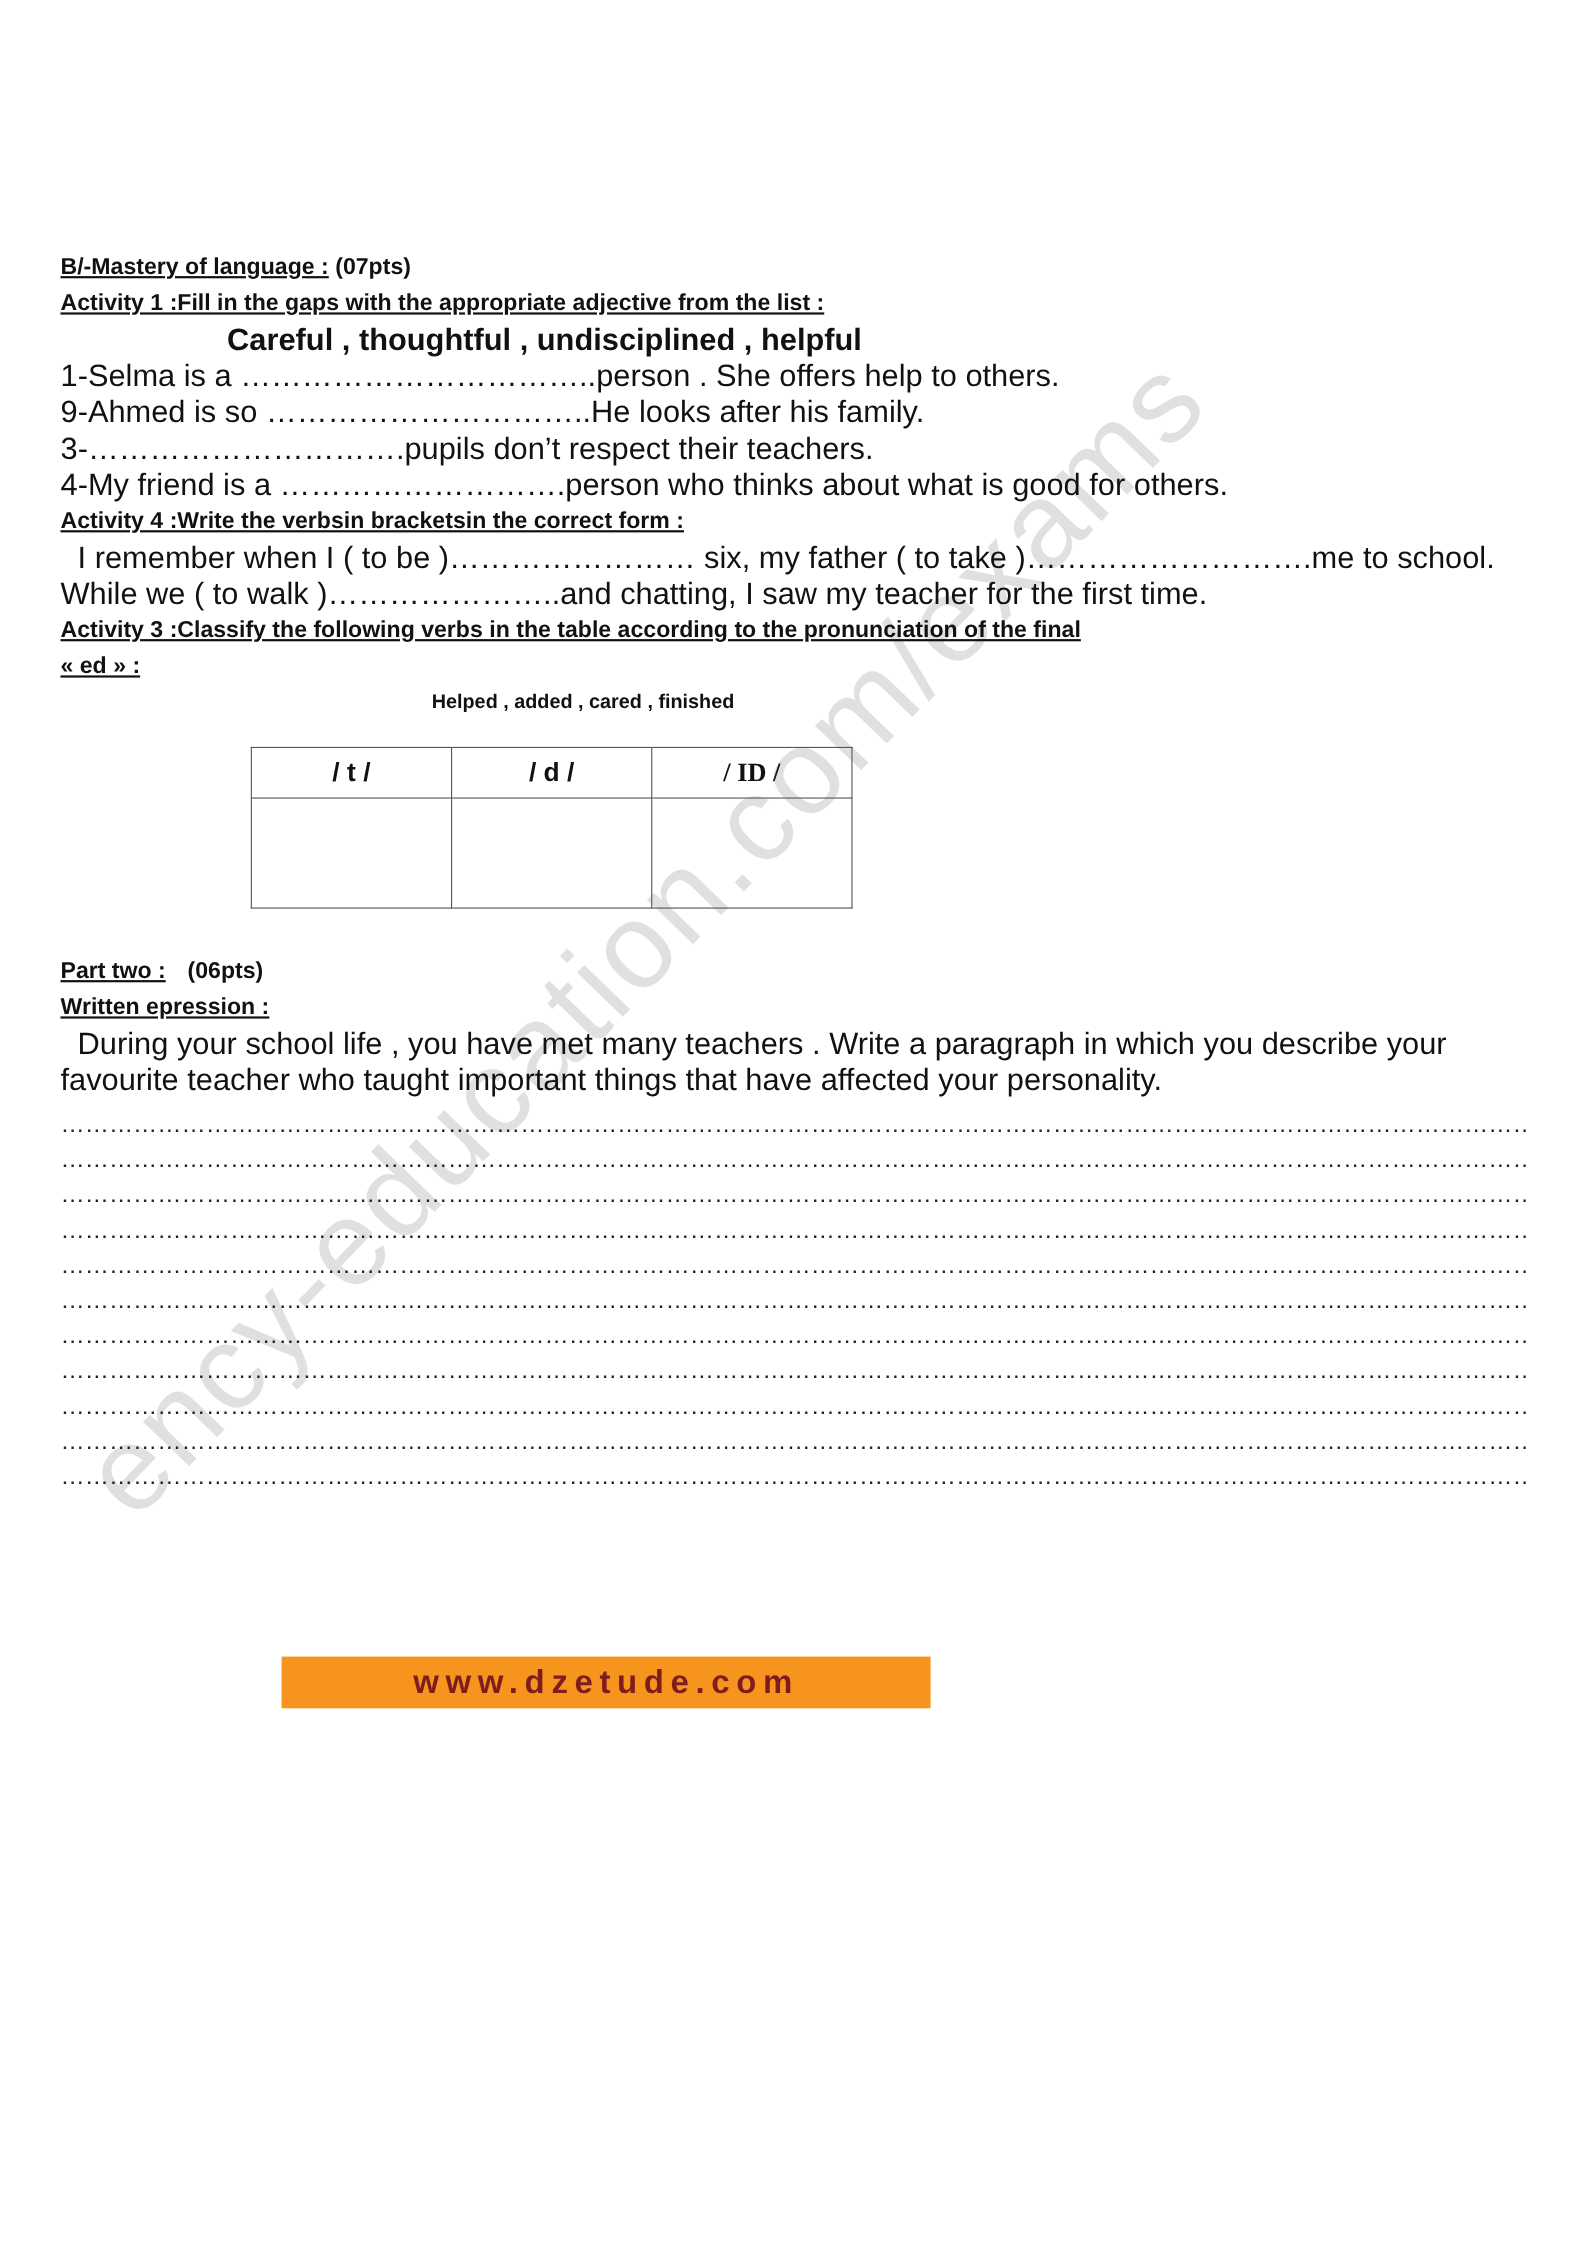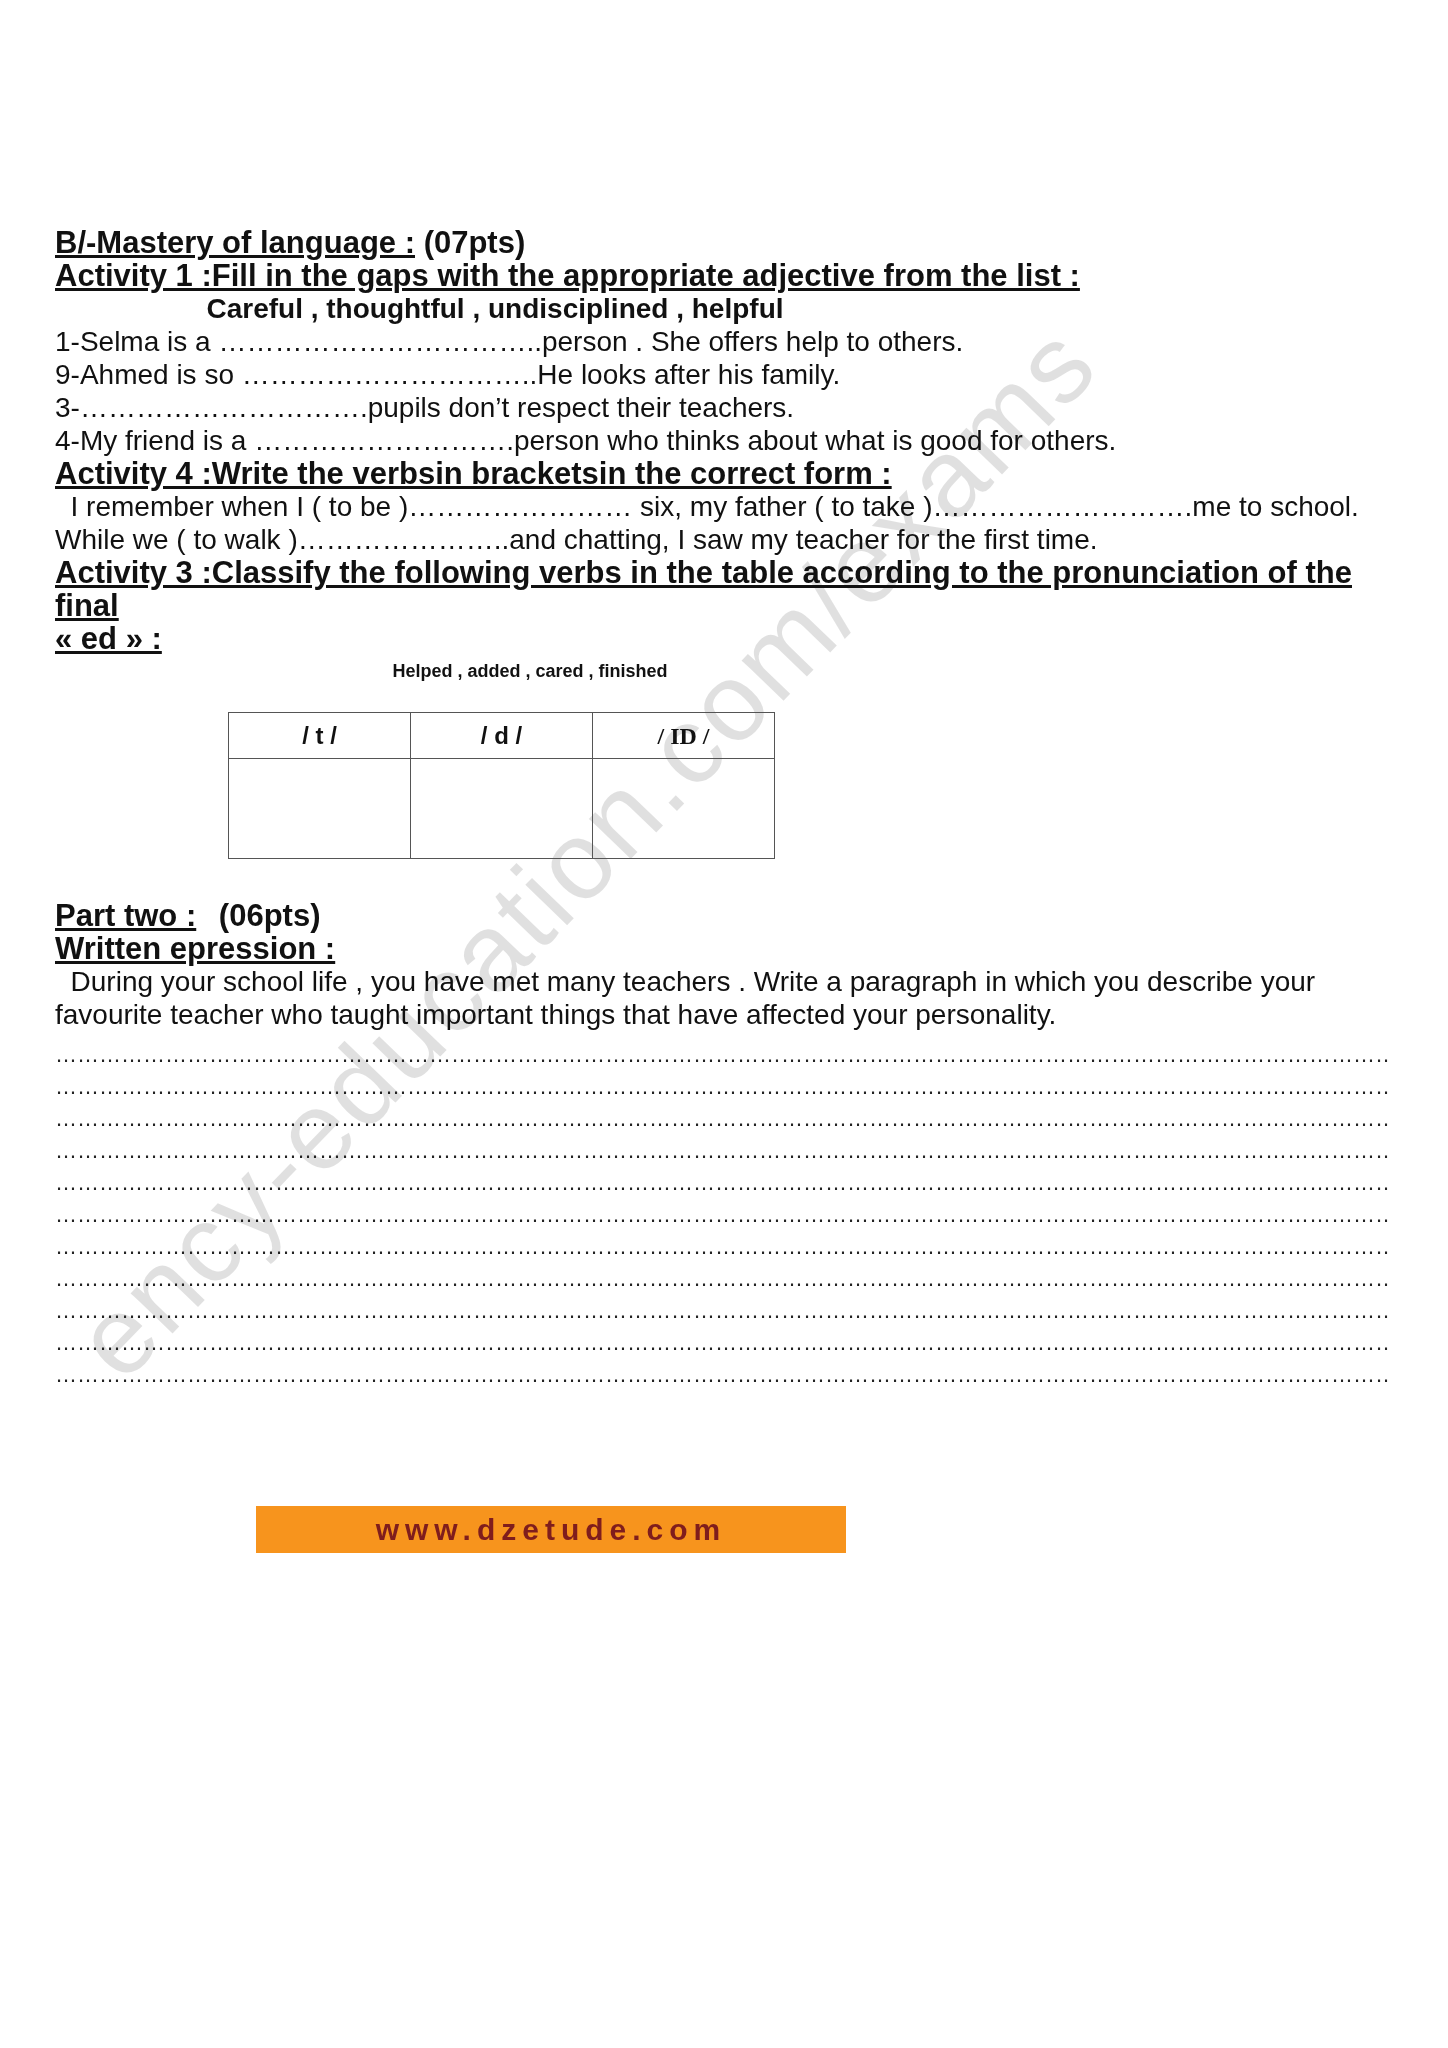--- a/index.html
+++ b/index.html
@@ -28,21 +28,21 @@
     font-family: "Liberation Sans", sans-serif;
   }
   .content {
     position: relative;
     z-index: 2;
     padding: 226px 58px 0 55px;
     font-size: 22px;
     line-height: 32px;
   }
   .u { text-decoration: underline; }
-  .heading { font-weight: bold; font-size: 31px; line-height: 33px; }
+  .heading { font-weight: bold; font-size: 21px; line-height: 33px; }
   .bodyline { font-size: 28px; line-height: 33px; }
   .prewrap { white-space: pre-wrap; }
   .wordlist1 {
     width: 880px;
     text-align: center;
     font-weight: bold;
     font-size: 28px;
     line-height: 33px;
   }
   .wordlist2 {

